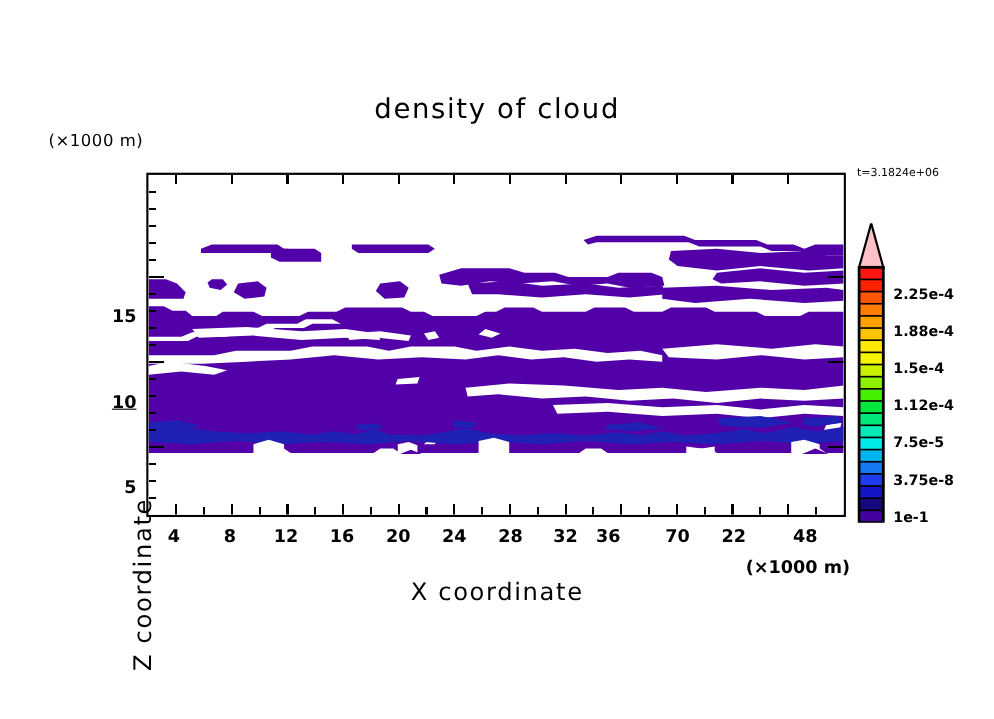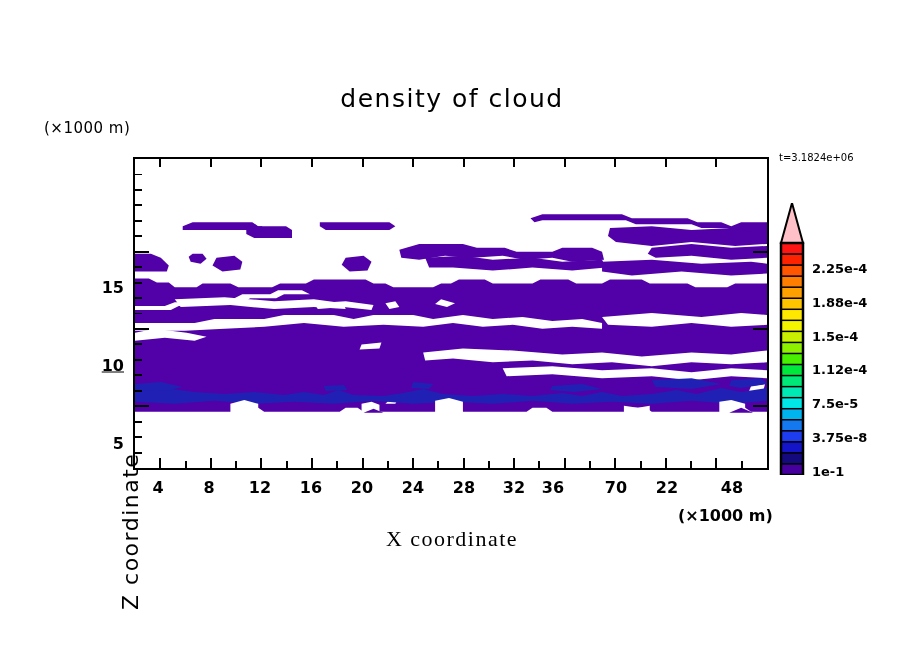--- a/index.html
+++ b/index.html
@@ -95,21 +95,20 @@
   
   #x-axis-title {
     position: absolute;
     left: 0;
     top: 526px;
     width: 904px;
     text-align: center;
     font-size: 22px;
     letter-spacing: 1.5px;
     white-space: nowrap;
-    font-family: Liberation Serif, serif;
   }
   #x-units {
     position: absolute;
     left: 678px;
     top: 506px;
     font-size: 16px;
     font-weight: bold;
     white-space: nowrap;
   }
   #y-axis-title {

